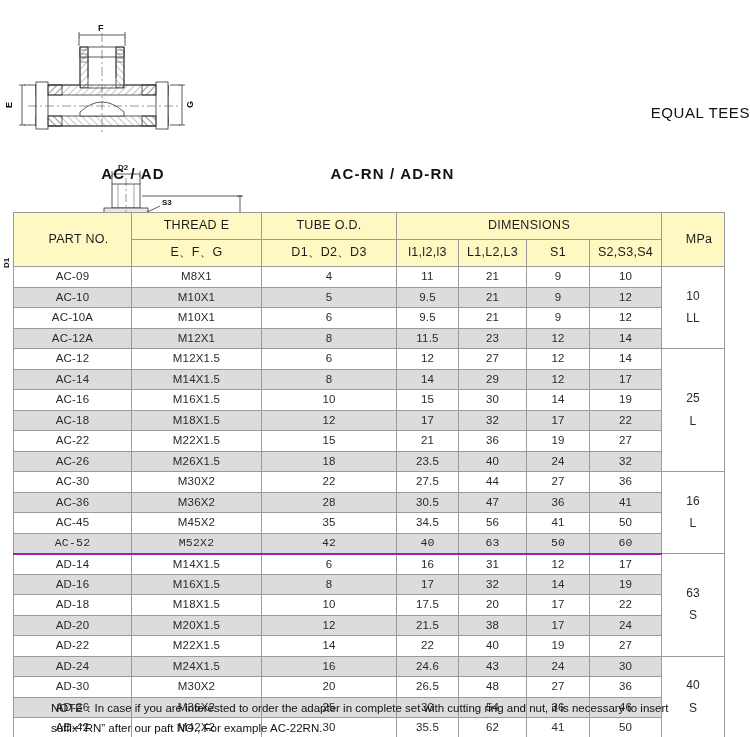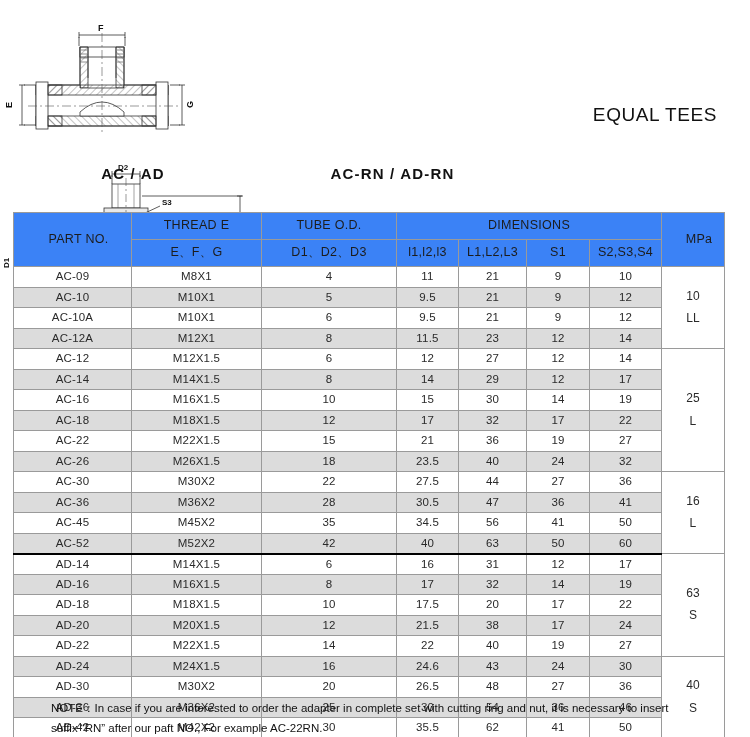--- a/index.html
+++ b/index.html
@@ -28,22 +28,22 @@
     letter-spacing: 1.2px;
     color: #111;
     white-space: nowrap;
   }
   #cap-ac { left: 8px;  top: 165px; width: 250px; }
   #cap-rn { left: 265px; top: 165px; width: 255px; }
 
   #equal-tees-title {
     position: absolute;
     left: 560px; top: 104px; width: 190px;
-    text-align: center;
-    font-size: 19px;
+    text-align: right;
+    font-size: 15px;
     letter-spacing: 0.6px;
     color: #111;
     white-space: nowrap;
   }
 
   
   #spec-table-wrap { position: absolute; left: 13px; top: 212px; width: 711px; }
 
   table.spec {
     border-collapse: collapse;
@@ -54,36 +54,36 @@
   }
   table.spec td, table.spec th {
     border: 1px solid #9a9a9a;
     text-align: center;
     vertical-align: middle;
     font-weight: normal;
     padding: 0;
     line-height: 1.1;
   }
   thead th {
-    background: #3b82f6;
+    background: #fef9c3;
     font-size: 12.5px;
     color: #1c1c1c;
     height: 27px;
     letter-spacing: 0.3px;
   }
   thead th.tall { height: 54px; padding-left: 12px; }
 
   tbody td { height: 20.5px; font-size: 11.5px; letter-spacing: 0.2px; }
   tr.shade td { background: #dcdcdc; }
   tr.plain td { background: #ffffff; }
   td.mpa { background: #ffffff !important; font-size: 12px; }
   td.mpa .mpa-inner { display: flex; flex-direction: column; justify-content: center; gap: 9px; }
   td.mpa .mpa-inner span { display: block; }
 
-  tr.group-end td { border-bottom: 2px solid #000000; }
+  tr.group-end td { border-bottom: 2px solid #a21caf; font-family: Liberation Mono, monospace; }
 
   
   col.c-part  { width: 118px; }
   col.c-thread{ width: 130px; }
   col.c-tube  { width: 135px; }
   col.c-l1    { width: 62px; }
   col.c-L1    { width: 68px; }
   col.c-s1    { width: 63px; }
   col.c-s2    { width: 72px; }
   col.c-mpa   { width: 63px; }

